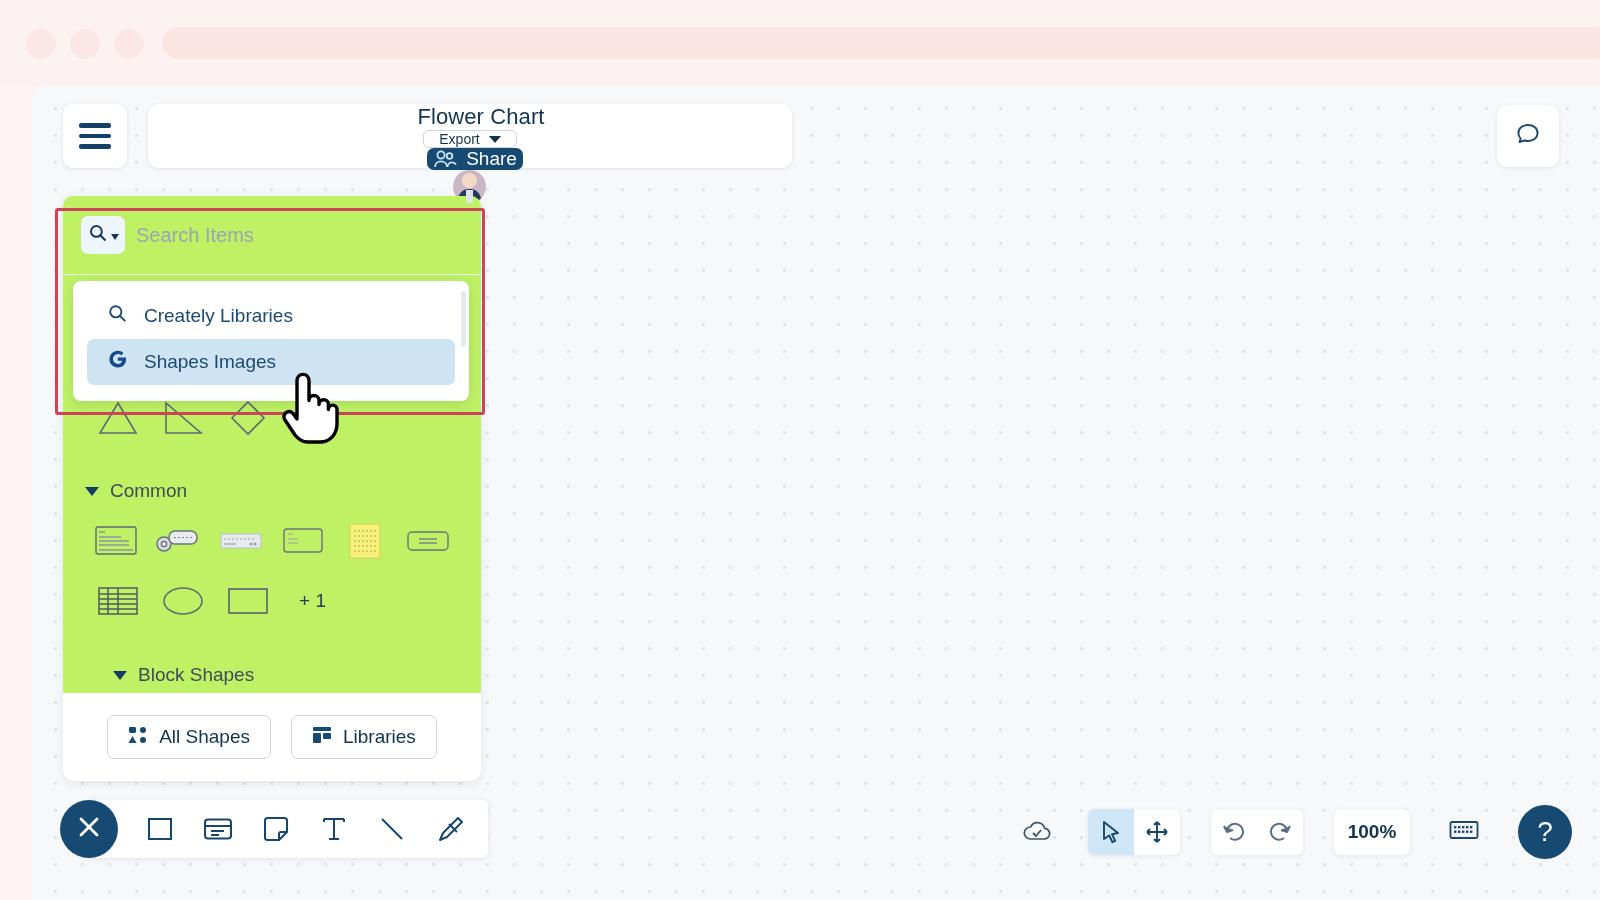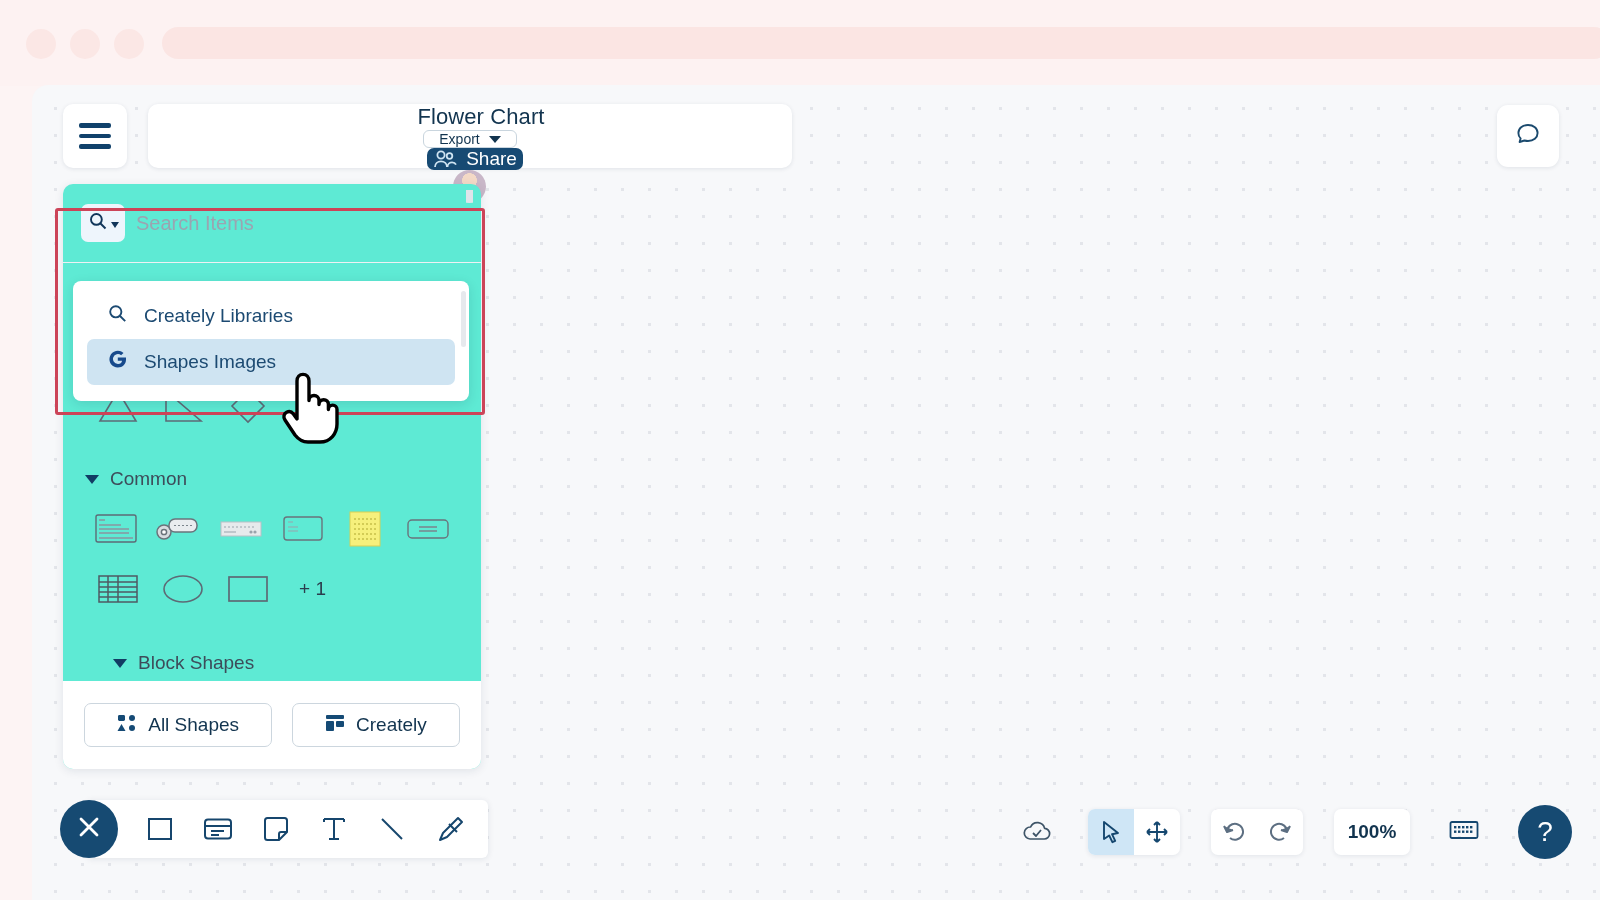--- a/index.html
+++ b/index.html
@@ -98,23 +98,23 @@
   
   #chat-button {
     position: absolute; left: 1497px; top: 105px;
     width: 62px; height: 62px; border-radius: 11px; background: #fff;
     box-shadow: 0 1px 4px rgba(16,36,64,.10);
     display: flex; align-items: center; justify-content: center; cursor: pointer;
   }
 
   
   #shapes-panel {
-    position: absolute; left: 63px; top: 184px;
+    position: absolute; left: 63px; top: 196px;
     width: 418px; height: 585px;
-    background: #5eead4; border-radius: 10px;
+    background: #bef264; border-radius: 10px;
     box-shadow: 0 2px 10px rgba(16,36,64,.10);
     overflow: hidden;
   }
   #search-row {
     position: absolute; left: 0; top: 0; width: 418px; height: 78px;
     display: flex; align-items: center;
   }
   #search-type-button {
     margin-left: 18px; width: 44px; height: 38px; border-radius: 7px;
     background: #eef5fc; display: flex; align-items: center;
@@ -154,21 +154,21 @@
   .section-head .lbl { font-size: 19px; color: #3d4c5a; }
 
   #panel-footer {
     position: absolute; left: 0; bottom: 0; width: 418px; height: 88px;
     background: #fff; display: flex; align-items: center;
     justify-content: center; gap: 20px;
   }
   .footer-btn {
     height: 44px; border: 1px solid #ccd6de; border-radius: 7px;
     background: #fff; display: flex; align-items: center; gap: 11px;
-    padding: 0 32px; font-size: 19px; color: #12344f; cursor: pointer;
+    padding: 0 20px; font-size: 19px; color: #12344f; cursor: pointer;
   }
 
   
   #highlight-box {
     position: absolute; left: 55px; top: 208px;
     width: 430px; height: 207px;
     border: 3px solid #cc4458; border-radius: 3px;
     pointer-events: none; z-index: 40;
   }
 
@@ -419,21 +419,21 @@
       <span>All Shapes</span>
     </div>
     <div class="footer-btn">
       <span>
         <svg width="20" height="20" viewBox="0 0 20 20" fill="#154a75">
           <rect x="1" y="2" width="18" height="4" rx="1"></rect>
           <rect x="1" y="8" width="8" height="10" rx="1"></rect>
           <rect x="11" y="8" width="8" height="6" rx="1"></rect>
         </svg>
       </span>
-      <span>Creately</span>
+      <span>Libraries</span>
     </div>
   </div>
 </div>
 
 <div id="search-dropdown">
   <div class="dropdown-item" id="dropdown-item-creately-libraries">
     <span>
       <svg width="21" height="21" viewBox="0 0 21 21" fill="none" stroke="#1c4a72" stroke-width="1.9">
         <circle cx="8.8" cy="8.8" r="5.6"></circle>
           <path d="M13 13l5.2 5.2"></path>

